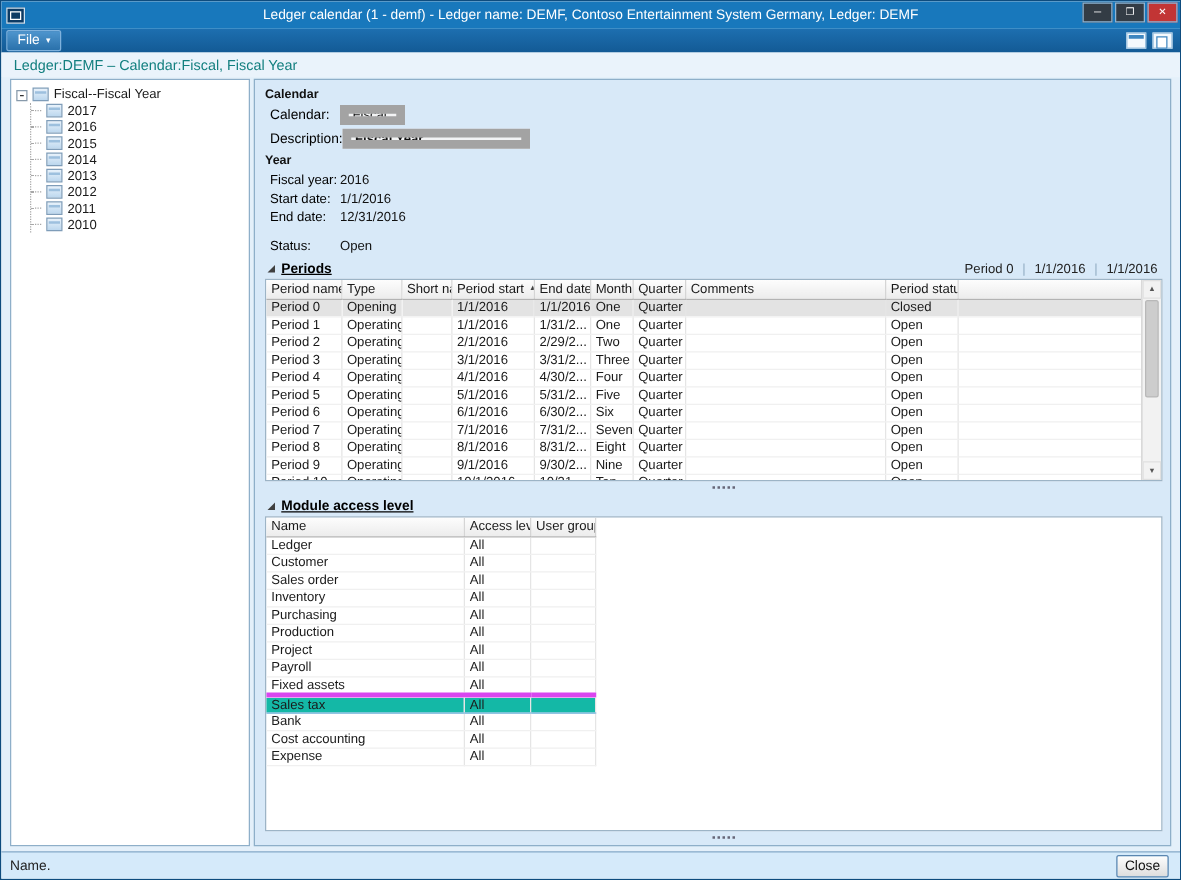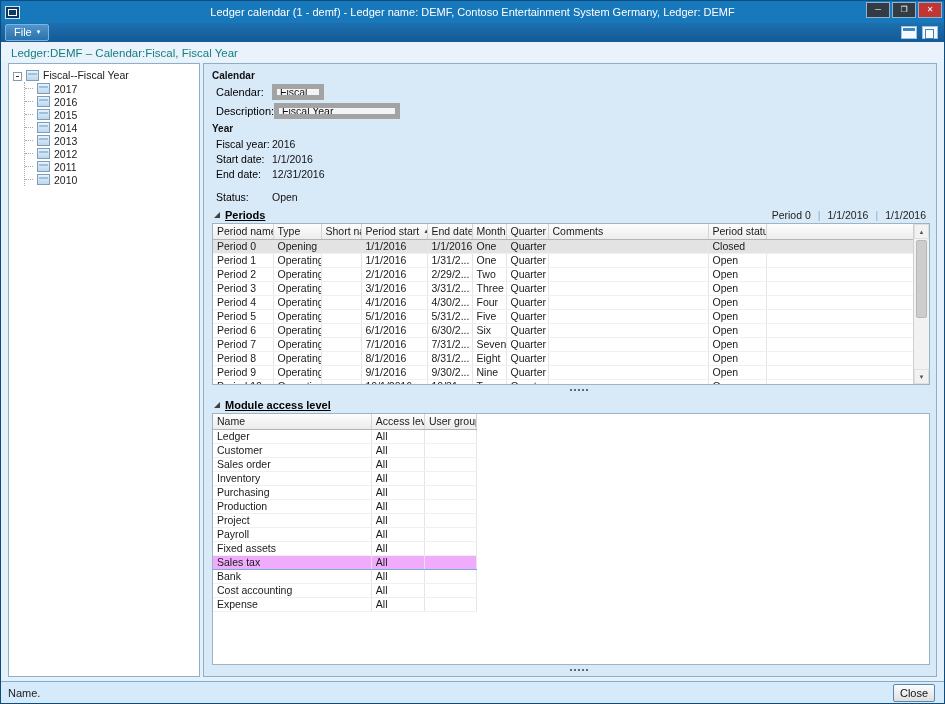--- a/index.html
+++ b/index.html
@@ -40,23 +40,23 @@
   .tree-icon::after { content:""; position:absolute; left:1px; right:1px; top:2px; height:2px; background:#9dc0de; }
   .tree-children { margin-left:13px; border-left:1px dotted #a8a8a8; }
   .tree-item { display:flex; align-items:center; gap:4px; padding:0.5px 0; white-space:nowrap; }
   .tree-connector { width:8px; height:1px; border-top:1px dotted #a8a8a8; flex:0 0 8px; }
 
   
   .main-panel { flex:1 1 auto; background:#d8e9f8; border:1px solid #8eafc9; padding:4px 6px 2px 8px; display:flex; flex-direction:column; min-width:0; }
   .group-header { font-size:10px; font-weight:bold; color:#111; padding:2px 0; }
   .field-row { display:flex; align-items:center; margin:1px 0 2px 4px; font-size:11px; }
   .field-label { flex:0 0 56px; }
-  .field-input { height:16px; border:5px solid #a3a3a3; background:#f3f4f5; font-size:10.5px; font-family:"Liberation Sans",sans-serif; padding:0 3px; color:#111; }
+  .field-input { height:16px; border:7px solid #a3a3a3; background:#f3f4f5; font-size:10.5px; font-family:"Liberation Sans",sans-serif; padding:0 3px; color:#111; }
   .input-calendar { width:52px; }
-  .input-description { width:126px; }
+  .input-description { width:150px;font-weight:bold; }
   .text-field-row { display:flex; align-items:center; margin:1px 0 1px 4px; font-size:10.5px; height:13px; }
   .text-field-row.status-row { margin-top:9px; }
   .field-value { color:#111; }
 
   
   .section-header { display:flex; align-items:center; font-size:11px; padding:3px 2px 2px 2px; margin-top:2px; }
   .collapse-icon { width:0; height:0; border-left:6px solid transparent; border-bottom:6px solid #404040; margin-right:5px; }
   .section-title { font-weight:bold;text-decoration:underline; }
   .periods-summary { margin-left:auto; display:flex; align-items:center; gap:7px; font-size:10.5px; color:#222; padding-right:2px; }
   .sum-sep { color:#93aec4; }
@@ -64,21 +64,21 @@
   
   .grid-wrap { position:relative; background:#fff; border:1px solid #9db4c6; }
   .periods-wrap { flex:0 0 162px; height:162px; overflow:hidden; }
   .periods-inner { margin-right:16px; height:100%; overflow:hidden; }
   table.grid { border-collapse:collapse; table-layout:fixed; width:100%; font-size:10.5px; color:#1a1a1a; }
   table.grid th { background:linear-gradient(#fdfdfd,#ececec); border-right:1px solid #d5d5d5; border-bottom:1px solid #b3b3b3; font-weight:normal; text-align:left; padding:1px 4px; height:15px; white-space:nowrap; overflow:hidden; }
   table.grid th .sort-arrow { font-size:6px; margin-left:4px; color:#444; vertical-align:2px; }
   table.grid td { border-right:1px solid #e5e5e5; border-bottom:1px solid #f0f0f0; padding:0 4px; height:14px; white-space:nowrap; overflow:hidden; }
   table.grid td.filler, table.grid th.filler { border-right:none; }
   tr.active-row td { background:#e3e3e3; }
-  tr.selected-row td { background:#f0abfc; border-bottom:1px solid #6fb0da; border-top:1px solid #d946ef; }
+  tr.selected-row td { background:#14b8a6; border-bottom:1px solid #6fb0da; border-top:4px solid #d946ef; }
   .module-wrap { flex:1 1 auto; min-height:0; overflow:hidden; }
   table.module-table { width:264px; }
 
   
   .vscroll { position:absolute; top:0; right:0; bottom:0; width:16px; background:#f2f2f2; border-left:1px solid #cfcfcf; display:flex; flex-direction:column; }
   .scroll-btn { flex:0 0 15px; display:flex; align-items:center; justify-content:center; font-size:6px; color:#555; background:#f2f2f2; border:1px solid #e0e0e0; }
   .scroll-btn.down { margin-top:auto; }
   .scroll-thumb { margin:1px 2px; height:78px; background:#cdcdcd; border:1px solid #b8b8b8; border-radius:2px; }
 
   

